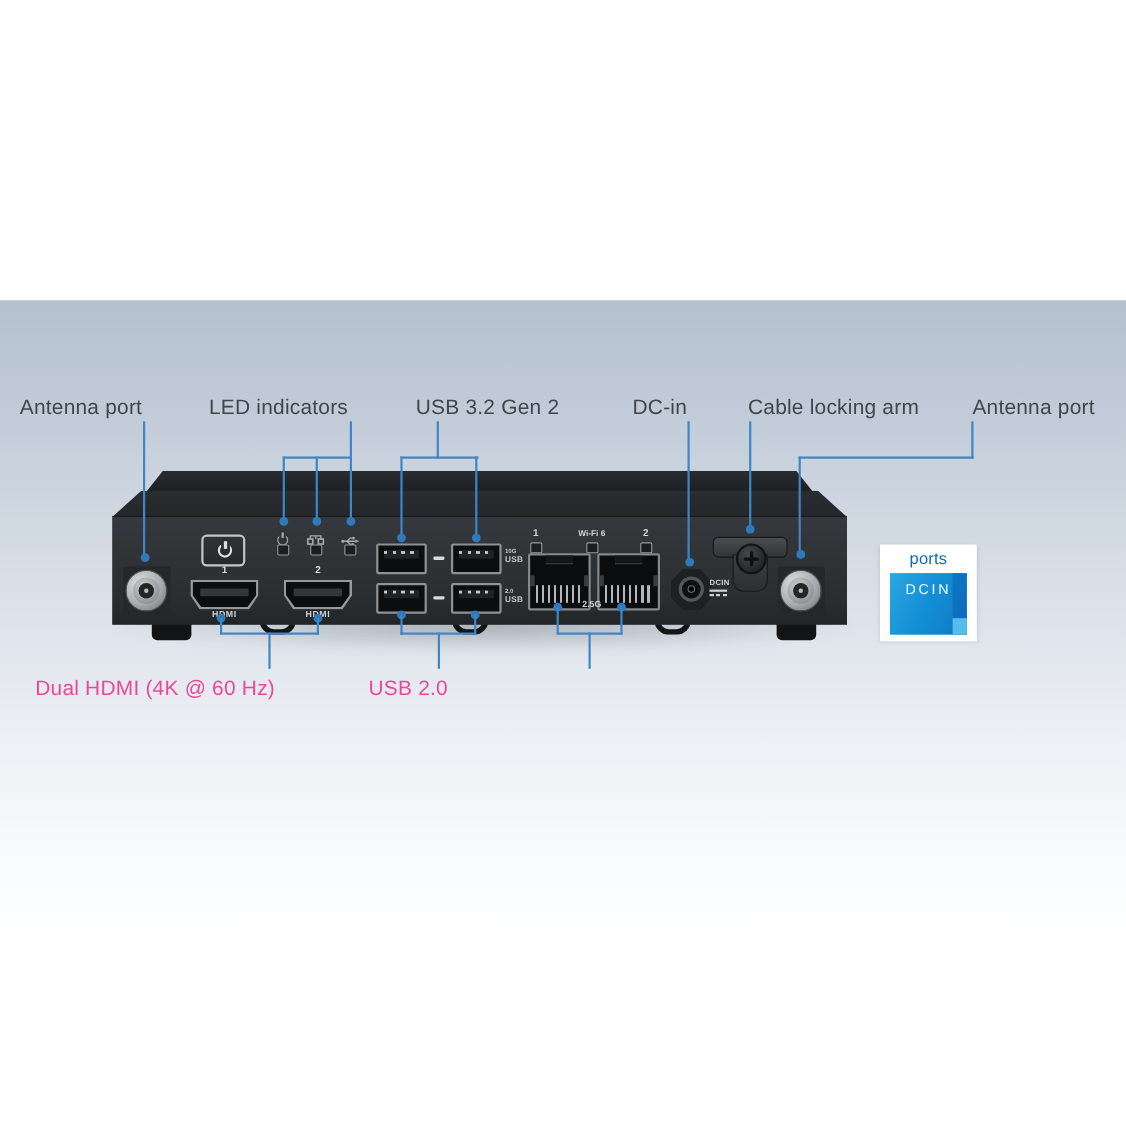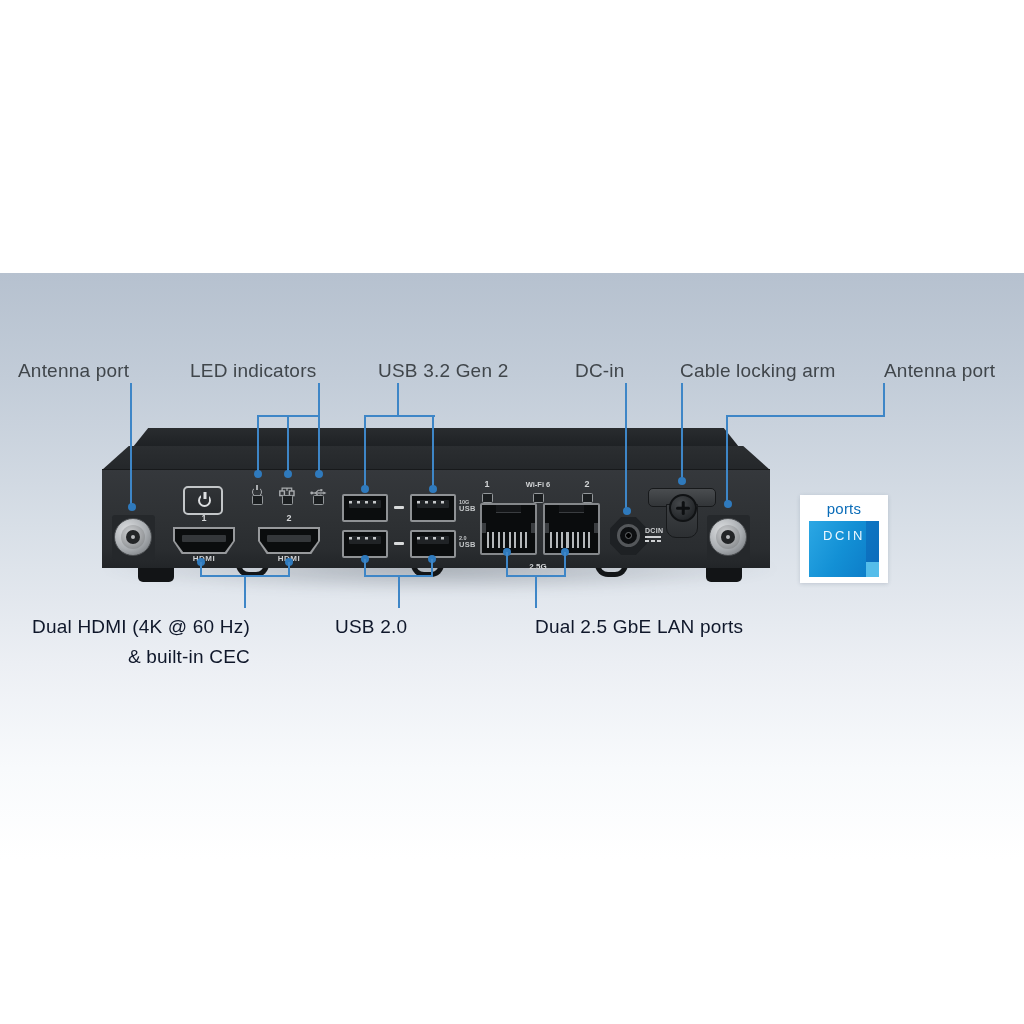--- a/index.html
+++ b/index.html
@@ -3,21 +3,21 @@
 <meta charset="utf-8">
 <style>
   html,body{margin:0;padding:0;background:#ffffff;}
   .stage{position:relative;width:1024px;height:1024px;overflow:hidden;
          font-family:"Liberation Sans",sans-serif;background:#ffffff;}
   .panel{position:absolute;left:0;top:273px;width:1024px;height:751px;
          background:linear-gradient(180deg,#b6c1cf 0%,#c2ccd8 14%,#d8dfe7 34%,
                     #eceff4 52%,#f8fafc 66%,#ffffff 78%,#ffffff 100%);}
   
   .lbl{position:absolute;font-size:19px;color:#40464b;white-space:nowrap;letter-spacing:.2px;}
-  .lbl-b{position:absolute;font-size:19px;color:#0f172a;line-height:30px;white-space:nowrap;letter-spacing:.2px;}
+  .lbl-b{position:absolute;font-size:19px;color:#ec4899;line-height:30px;white-space:nowrap;letter-spacing:.2px;}
   
   .cl{position:absolute;background:#3e86c7;z-index:6;}
   .cl.v{width:2px;} .cl.h{height:2px;}
   .cdot{position:absolute;width:8px;height:8px;border-radius:50%;background:#2f7abd;z-index:6;}
   
   .shadow{position:absolute;left:95px;top:552px;width:690px;height:42px;z-index:0;
           background:radial-gradient(ellipse at 50% 40%,rgba(30,38,48,.28),rgba(30,38,48,0) 70%);
           filter:blur(5px);}
   .rail{position:absolute;left:133px;top:428px;width:606px;height:19px;z-index:1;
         background:linear-gradient(180deg,#292c2f,#1e2124);
@@ -276,21 +276,21 @@
       <div class="pins"></div>
       <div class="tab-l"></div>
       <div class="tab-r"></div>
   </div>
   <div class="rj45" style="left:543px">
     <div class="notch"></div>
       <div class="pins"></div>
       <div class="tab-l"></div>
       <div class="tab-r"></div>
   </div>
-  <div class="lan-lbl" style="left:506px;top:562px;width:64px;font-size:8px;z-index:4">2.5G</div>
+  <div class="lan-lbl" style="left:506px;top:545px;width:64px;font-size:8px;z-index:4">2.5G</div>
 
   <div class="dcin">
     <div class="ring"></div>
       <div class="hole"></div>
   </div>
   <div class="dc-mark">
     <div class="t">DCIN</div>
     <div class="dc-sym">
       <div class="solid"></div>
         <div class="dash"></div>
@@ -329,19 +329,17 @@
 
   <div class="cdot" style="left:503px;top:548px"></div>
   <div class="cdot" style="left:561px;top:548px"></div>
   <div class="cl v" style="left:506px;top:552px;height:25px"></div>
   <div class="cl v" style="left:564px;top:552px;height:25px"></div>
   <div class="cl h" style="left:506px;top:575px;width:60px"></div>
   <div class="cl v" style="left:535px;top:575px;height:33px"></div>
 
   <div class="lbl-b" style="left:20px;top:612px;width:230px;text-align:right">
     <div>Dual HDMI (4K @ 60 Hz)</div>
-    <div>&amp; built-in CEC</div>
   </div>
   <div class="lbl-b" style="left:335px;top:612px">USB 2.0</div>
   <div class="lbl-b" style="left:535px;top:612px">
-    <div>Dual 2.5 GbE LAN ports</div>
   </div>
 </div>
 
 </body></html>

